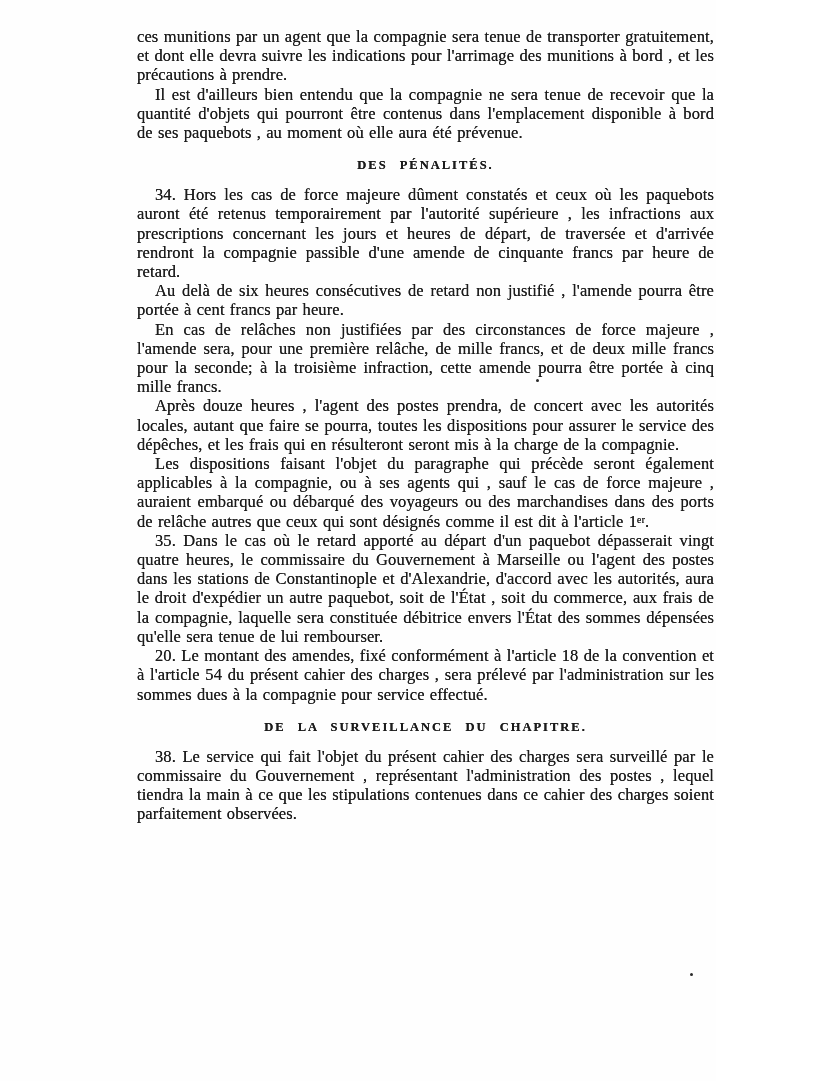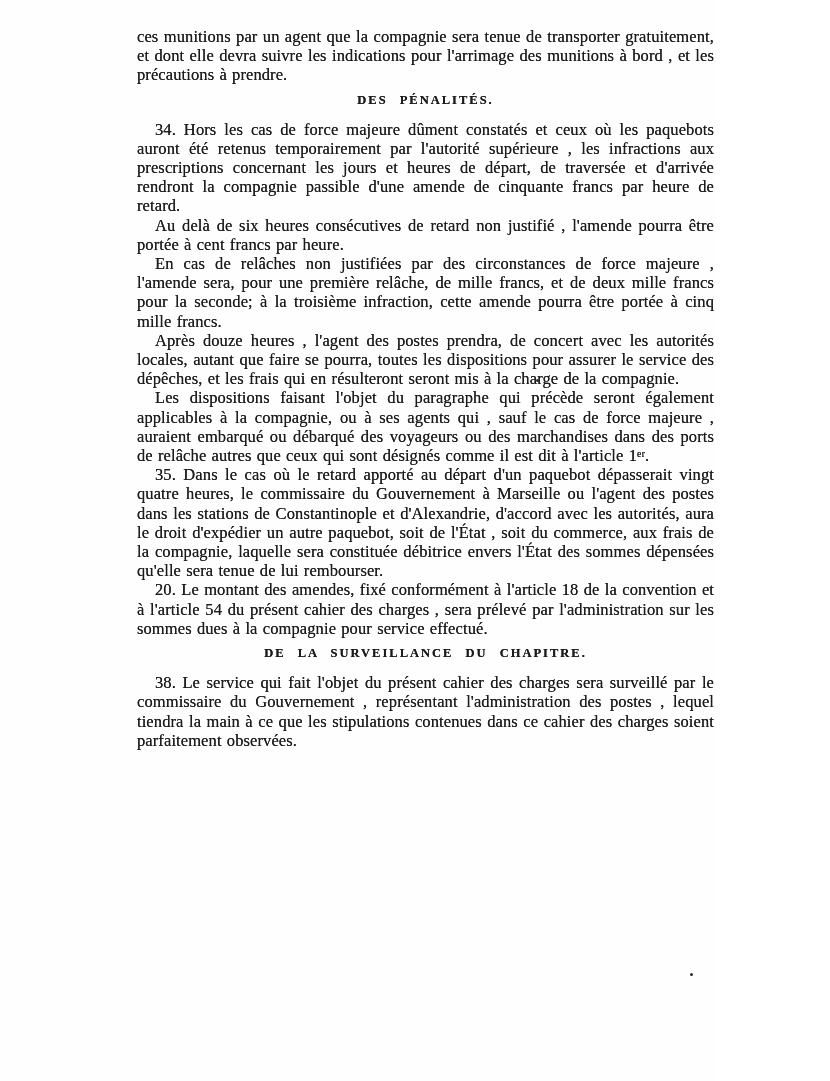--- a/index.html
+++ b/index.html
@@ -38,21 +38,21 @@
   .chapter-head {
     margin: 17px 0 7px 0;
     font-size: 19.5px;
     font-weight: bold;
     text-align: center;
     letter-spacing: 2.5px;
     word-spacing: 6px;
     text-shadow: 0 0 0.5px rgba(20,20,20,0.9);
   }
   .chapter-sub {
-    margin: 8px 0 12px 0;
+    margin: 16px 0 12px 0;
     font-size: 12.5px;
     font-weight: bold;
     text-align: center;
     letter-spacing: 2px;
     word-spacing: 7px;
     text-shadow: 0 0 0.4px rgba(20,20,20,0.9);
   }
   .speck {
     position: absolute;
     background: #2a2a2a;
@@ -61,20 +61,21 @@
   .speck-1 { left: 536px; top: 379px; width: 3px; height: 3px; }
   .speck-2 { left: 690px; top: 973px; width: 3px; height: 3px; }
 </style>
 </head>
 <body>
 
 <div class="scan-page">
   <div class="text-block">
 
     <p class="para continuation">ces munitions par un agent que la compagnie sera tenue de transporter gratuitement, et dont elle devra suivre les indications pour l'arrimage des munitions à bord , et les précautions à prendre.</p>
+    <p class="para">Il est d'ailleurs bien entendu que la compagnie ne sera tenue de recevoir que la quantité d'objets qui pourront être contenus dans l'emplacement disponible à bord de ses paquebots , au moment où elle aura été prévenue.</p>
 
     <div class="chapter-sub">DES PÉNALITÉS.</div>
 
     <p class="para">34.  Hors les cas de force majeure dûment constatés et ceux où les paquebots auront été retenus temporairement par l'autorité supérieure , les infractions aux prescriptions concernant les jours et heures de départ, de traversée et d'arrivée rendront la compagnie passible d'une amende de cinquante francs par heure de retard.</p>
     <p class="para">Au delà de six heures consécutives de retard non justifié , l'amende pourra être portée à cent francs par heure.</p>
     <p class="para">En cas de relâches non justifiées par des circonstances de force majeure , l'amende sera, pour une première relâche, de mille francs, et de deux mille francs pour la seconde; à la troisième infraction, cette amende pourra être portée à cinq mille francs.</p>
     <p class="para">Après douze heures , l'agent des postes prendra, de concert avec les autorités locales, autant que faire se pourra, toutes les dispositions pour assurer le service des dépêches, et les frais qui en résulteront seront mis à la charge de la compagnie.</p>
     <p class="para">Les dispositions faisant l'objet du paragraphe qui précède seront également applicables à la compagnie, ou à ses agents qui , sauf le cas de force majeure , auraient embarqué ou débarqué des voyageurs ou des marchandises dans des ports de relâche autres que ceux qui sont désignés comme il est dit à l'article 1ᵉʳ.</p>
     <p class="para">35.  Dans le cas où le retard apporté au départ d'un paquebot dépasserait vingt quatre heures, le commissaire du Gouvernement à Marseille ou l'agent des postes dans les stations de Constantinople et d'Alexandrie, d'accord avec les autorités, aura le droit d'expédier un autre paquebot, soit de l'État , soit du commerce, aux frais de la compagnie, laquelle sera constituée débitrice envers l'État des sommes dépensées qu'elle sera tenue de lui rembourser.</p>
     <p class="para">20.  Le montant des amendes, fixé conformément à l'article 18 de la convention et à l'article 54 du présent cahier des charges , sera prélevé par l'administration sur les sommes dues à la compagnie pour service effectué.</p>

